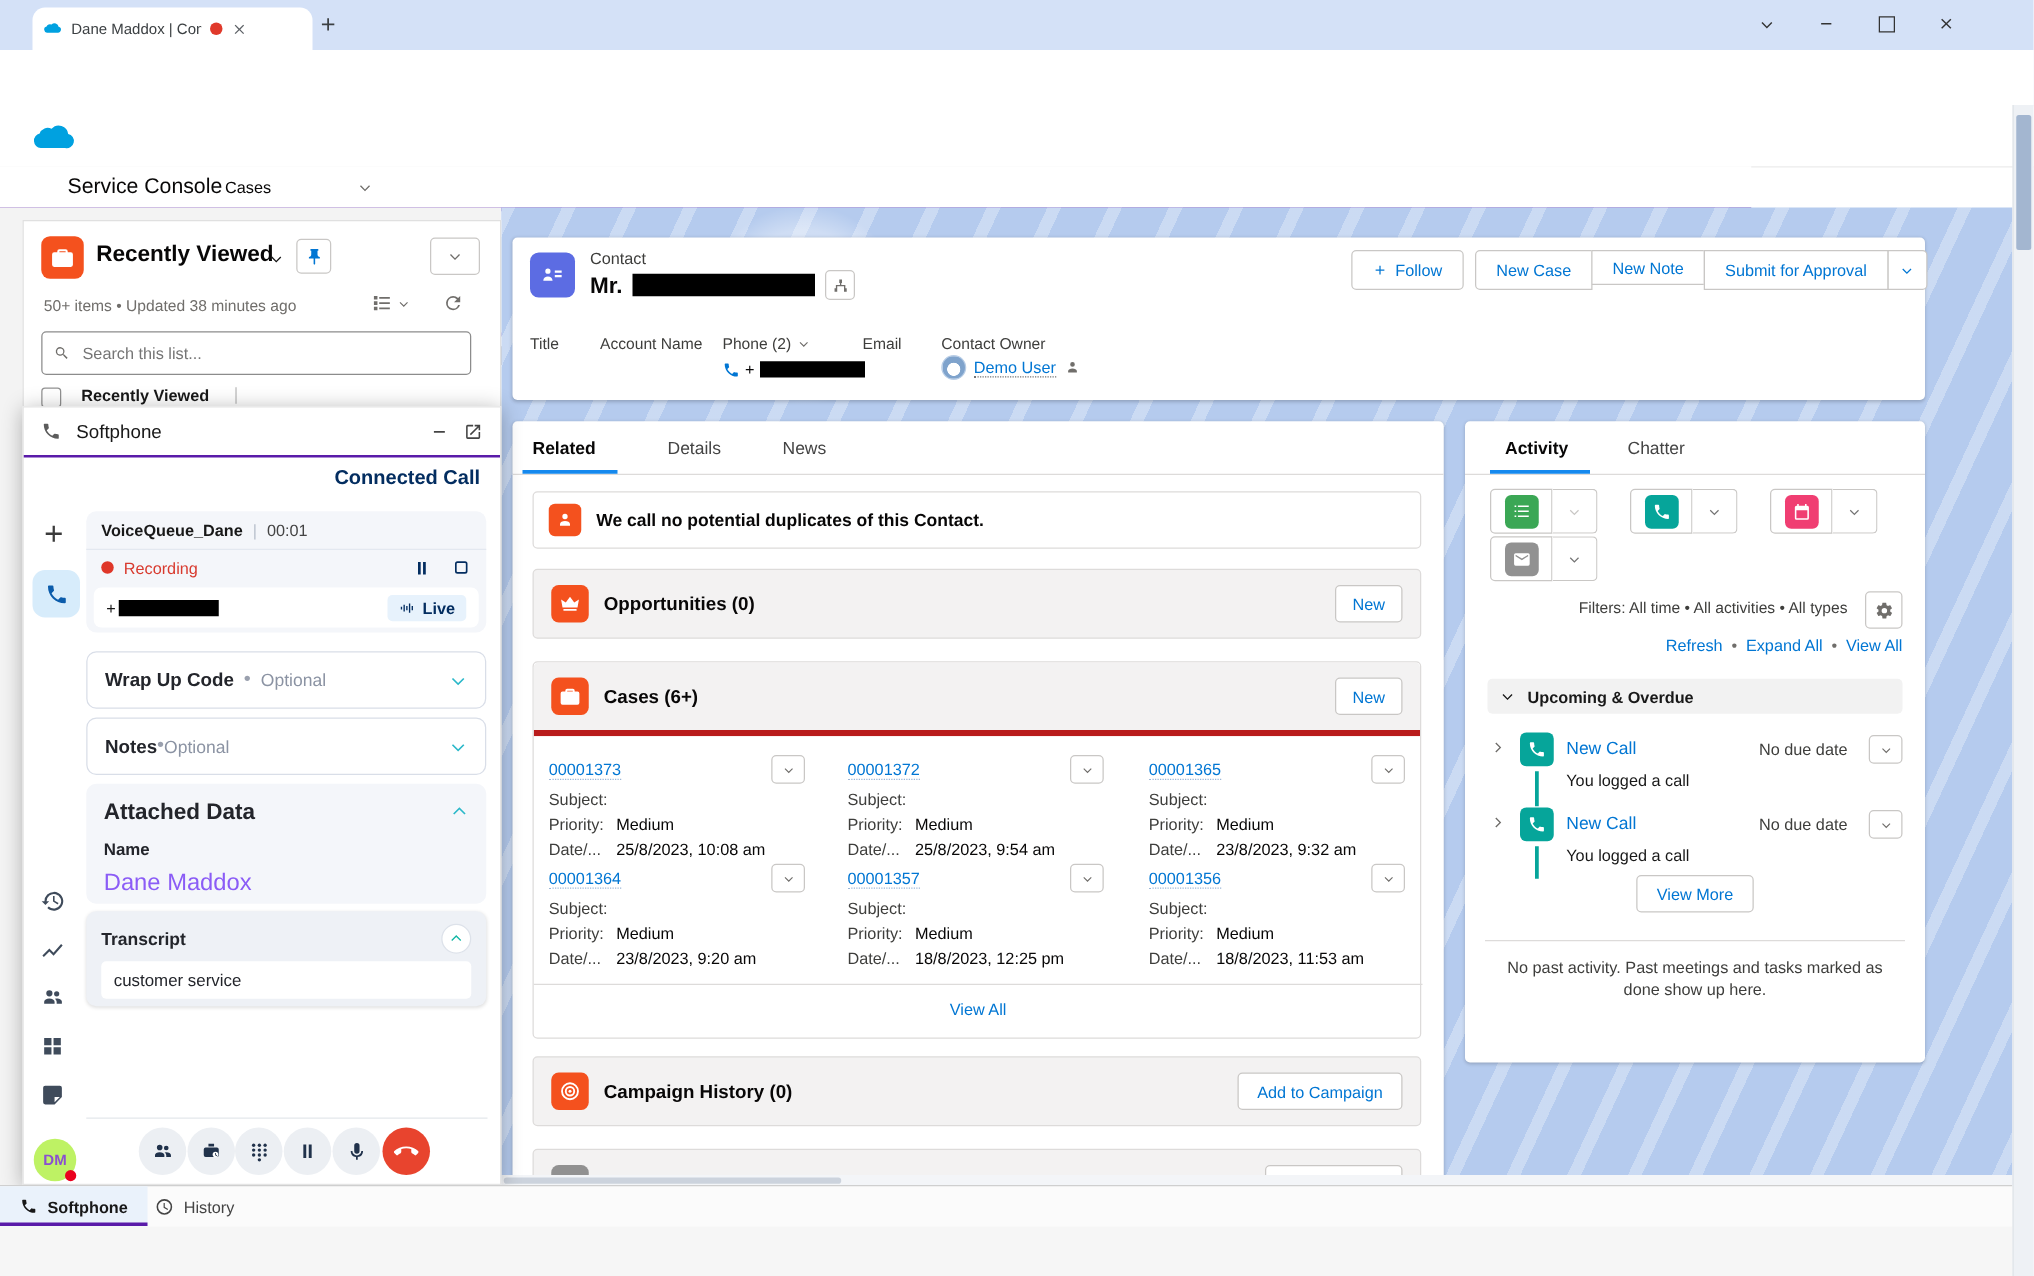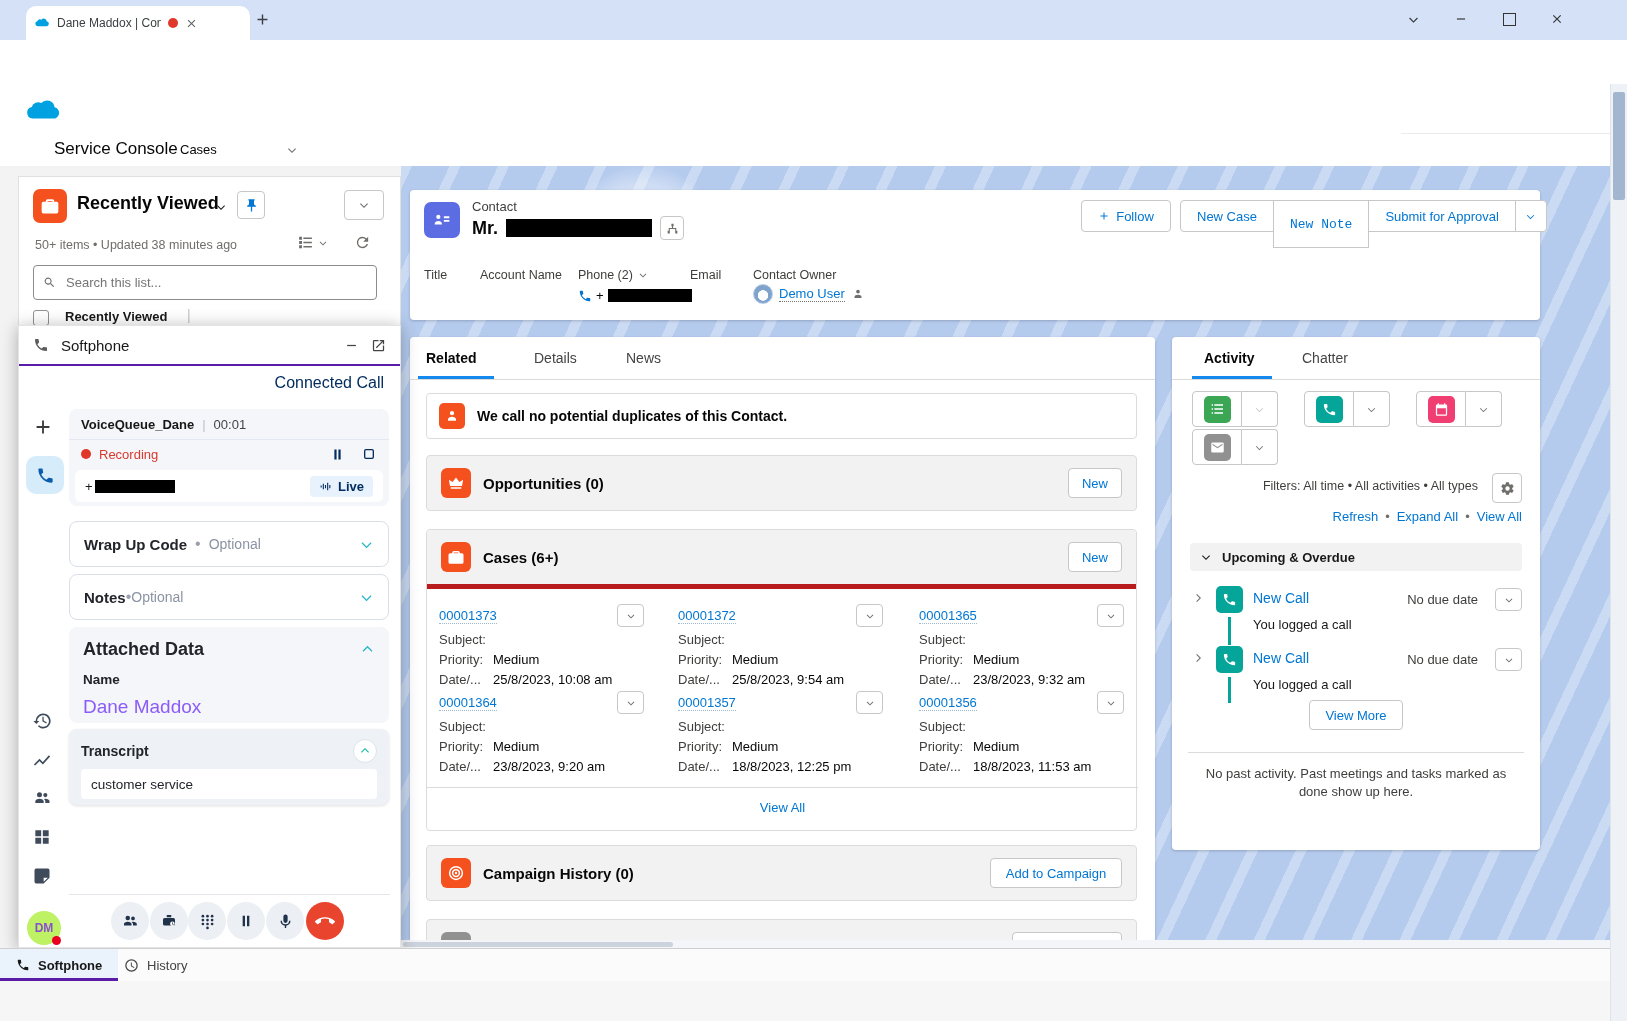--- a/index.html
+++ b/index.html
@@ -467,21 +467,21 @@
         </span>
     </div>
     <div class="abs btn" style="left:671px;top:10px;width:90px;height:32px;gap:6px">
       <svg class="ic" width="12" height="12">
           <use href="#i-plus"></use>
         </svg>
       <span>Follow</span>
     </div>
     <div class="grp" style="left:770px;top:10px">
       <button class="btn" style="height:32px;padding:0 16px;font-family:inherit">New Case</button>
-      <button class="btn" style="height:48px;padding:0 16px;font-family:Liberation Mono, monospace">New Note</button>
+      <button class="btn" style="height:28px;padding:0 16px;font-family:Liberation Sans, sans-serif">New Note</button>
       <button class="btn" style="height:32px;padding:0 16px;font-family:inherit">Submit for Approval</button>
       <button class="btn" style="height:32px;width:32px">
           <svg class="ic" width="11" height="11" style="color:#0176d3">
             <use href="#i-chev"></use>
           </svg>
         </button>
     </div>
     <span class="abs lbl" style="left:14px;top:78px">Title</span>
     <span class="abs lbl" style="left:70px;top:78px">Account Name</span>
     <span class="abs lbl flex" style="left:168px;top:78px;gap:5px">
@@ -849,21 +849,21 @@
         </svg>
       <span style="font-size:15px;color:#181818">Softphone</span>
       <span style="flex:1"></span>
       <svg class="ic" width="15" height="15" style="color:#444">
           <use href="#i-minus"></use>
         </svg>
       <svg class="ic" width="15" height="15" style="color:#444">
           <use href="#i-popout"></use>
         </svg>
     </div>
-    <span class="abs" style="right:16px;top:48px;font-size:16px;font-weight:normal;color:#032d60">Connected Call</span>
+    <span class="abs" style="right:16px;top:48px;font-size:16px;font-weight:bold;color:#032d60">Connected Call</span>
 
     <svg class="ic abs" style="left:13px;top:90px;color:#3b3b3b" width="22" height="22">
         <use href="#i-plus"></use>
       </svg>
     <span class="abs sq" style="left:7px;top:130px;width:38px;height:38px;background:#d7ecfb;border-radius:10px">
         <svg class="ic" width="19" height="19" style="color:#0b5cab">
           <use href="#i-phone"></use>
         </svg>
       </span>
     <svg class="ic railic" style="top:385px" width="20" height="20">

